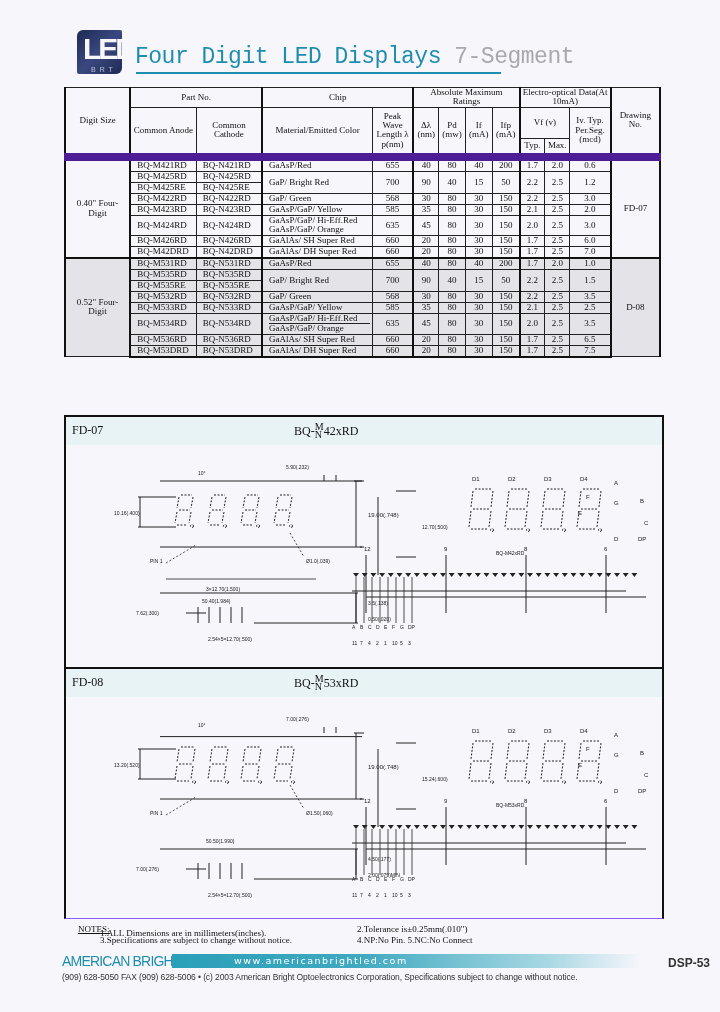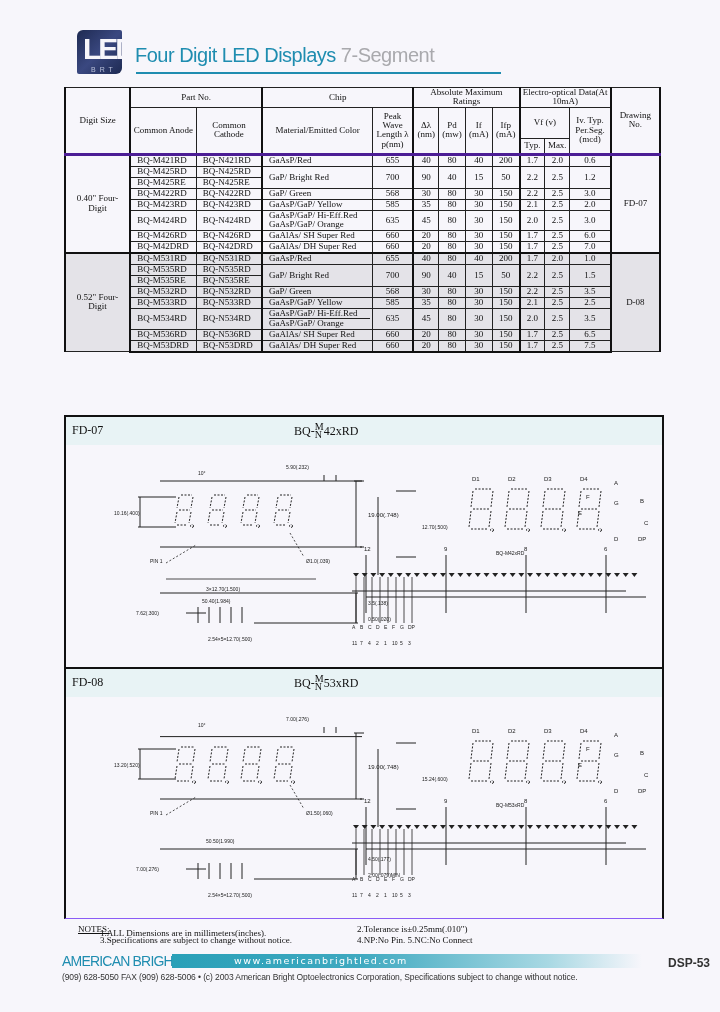--- a/index.html
+++ b/index.html
@@ -14,42 +14,42 @@
   .logo {
     position: absolute; left: 77px; top: 30px; width: 45px; height: 44px;
     background: linear-gradient(135deg, #1e2a52 0%, #3a4880 50%, #1e2a52 100%);
     border-radius: 6px 2px 6px 2px;
     text-align: center;
   }
   .logo .ltr { position: absolute; left: 6px; top: 2px; color: #f7f6fb; font-family: "Liberation Sans", sans-serif; font-weight: bold; font-size: 30px; letter-spacing: -3px; line-height: 34px; }
   .logo .brt { position: absolute; left: 14px; bottom: 1px; color: #b9c0d8; font-family: "Liberation Sans", sans-serif; font-size: 7px; letter-spacing: 4px; }
   .title {
     position: absolute; left: 135px; top: 44px;
-    font-family: Liberation Sans, sans-serif; font-size: 20px; color: #1f8db0;
+    font-family: Liberation Mono, monospace; font-size: 23px; color: #1f8db0;
     letter-spacing: -0.5px; white-space: nowrap;
   }
   .title .sub { color: #a9a9ad; }
   .title-rule { position: absolute; left: 136px; top: 72px; width: 365px; height: 2px; background: #1f8db0; }
 
   
   table.spec {
     position: absolute; left: 64px; top: 87px; width: 597px;
     border-collapse: collapse; font-size: 9px; line-height: 1.05;
     background: #f7f6fb;
   }
   table.spec th, table.spec td {
     border: 1px solid #222; padding: 0 2px; text-align: center; font-weight: normal;
   }
   table.spec th { height: 14px; }
   table.spec .outer-left { border-left: 2px solid #111; }
   table.spec .thick-right { border-right: 2px solid #111; }
   table.spec td.left { text-align: left; padding-left: 6px; }
   table.spec tr.r td { height: 10px; }
   table.spec tbody.g2 td.shade { background: #e4e3e8; }
-  table.spec tbody.g1 tr:first-child td { border-top: 3px solid #4c1d95; }
+  table.spec tbody.g1 tr:first-child td { border-top: 8px solid #4c1d95; }
   table.spec tbody.g2 tr:first-child td { border-top: 2px solid #111; }
   table.spec tbody.g2 tr:last-child td { border-bottom: 2px solid #111; }
 
   
   .panel {
     position: absolute; left: 64px; width: 596px;
     border: 2px solid #111; border-bottom: none;
     background: #f7f6fb;
   }
   .panel .hdr {

